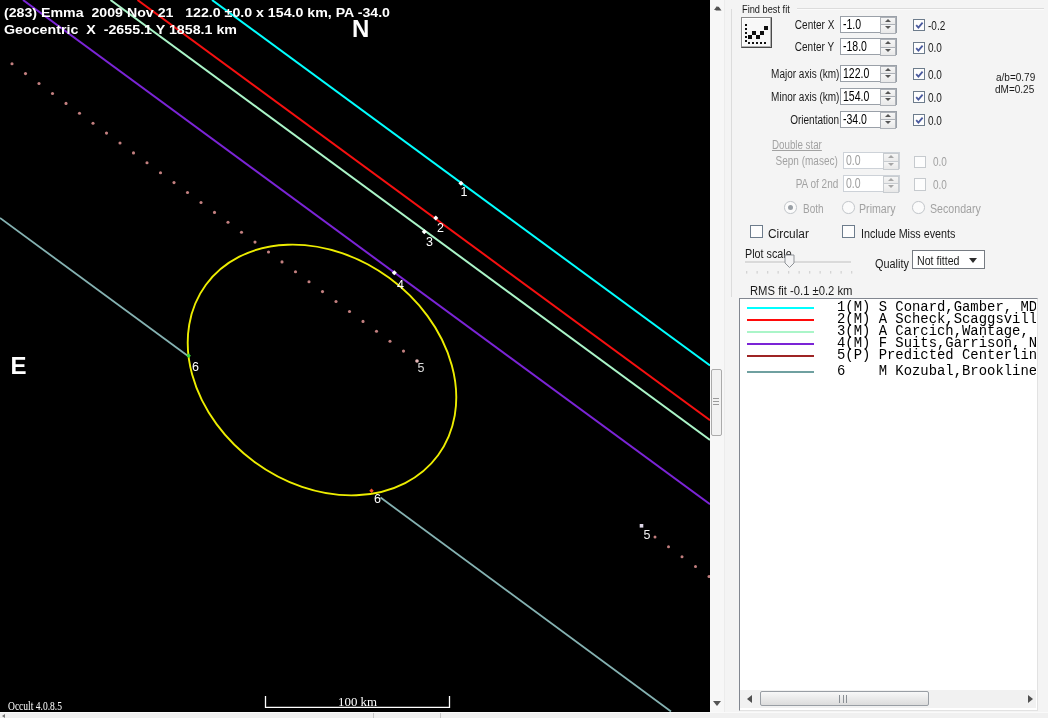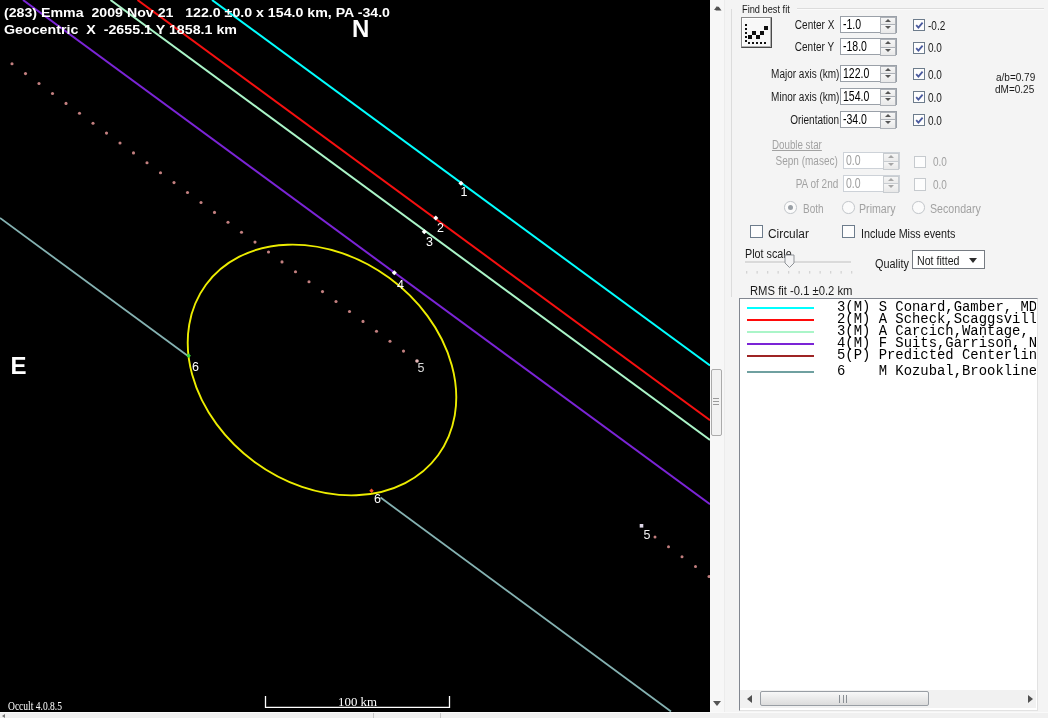--- a/index.html
+++ b/index.html
@@ -267,21 +267,21 @@
 <div style="position:absolute;left:995px;top:82.5px;font-size:11.5px;color:#1a1a1a;white-space:nowrap;transform:scaleX(0.87);transform-origin:0 50%;">dM=0.25</div>
 
 <div style="position:absolute;left:739px;top:298px;width:299px;height:413px;background:#ffffff;border:1px solid #828790;border-right-color:#e2e2e2;border-bottom-color:#e2e2e2;box-sizing:border-box;overflow:hidden;"></div>
 <div style="position:absolute;left:740px;top:299px;width:296px;height:409px;overflow:hidden;">
 <div style="position:absolute;left:6.5px;top:8.0px;width:67px;height:2.2px;background:#00ffff;"></div>
 <div style="position:absolute;left:6.5px;top:20.0px;width:67px;height:2.2px;background:#ff0a0a;"></div>
 <div style="position:absolute;left:6.5px;top:32.0px;width:67px;height:2.2px;background:#aaf5c8;"></div>
 <div style="position:absolute;left:6.5px;top:44.0px;width:67px;height:2.2px;background:#7b24d6;"></div>
 <div style="position:absolute;left:6.5px;top:56.0px;width:67px;height:2.2px;background:#9e2424;"></div>
 <div style="position:absolute;left:6.5px;top:71.5px;width:67px;height:2.2px;background:#6fa0a0;"></div>
-<div style="position:absolute;left:97px;top:3.2px;font-family:'Liberation Mono',monospace;font-size:13.9px;line-height:11.9px;color:#000;white-space:pre;">3(M) S Conard,Gamber, MD</div>
+<div style="position:absolute;left:97px;top:3.2px;font-family:'Liberation Mono',monospace;font-size:13.9px;line-height:11.9px;color:#000;white-space:pre;">1(M) S Conard,Gamber, MD</div>
 <div style="position:absolute;left:97px;top:15.2px;font-family:'Liberation Mono',monospace;font-size:13.9px;line-height:11.9px;color:#000;white-space:pre;">2(M) A Scheck,Scaggsville</div>
 <div style="position:absolute;left:97px;top:27.2px;font-family:'Liberation Mono',monospace;font-size:13.9px;line-height:11.9px;color:#000;white-space:pre;">3(M) A Carcich,Wantage, N</div>
 <div style="position:absolute;left:97px;top:39.2px;font-family:'Liberation Mono',monospace;font-size:13.9px;line-height:11.9px;color:#000;white-space:pre;">4(M) F Suits,Garrison, NY</div>
 <div style="position:absolute;left:97px;top:51.2px;font-family:'Liberation Mono',monospace;font-size:13.9px;line-height:11.9px;color:#000;white-space:pre;">5(P) Predicted Centerline</div>
 <div style="position:absolute;left:97px;top:66.6px;font-family:'Liberation Mono',monospace;font-size:13.9px;line-height:11.9px;color:#000;white-space:pre;">6&nbsp;&nbsp;&nbsp;&nbsp;M Kozubal,Brookline,</div>
 </div>
 <div style="position:absolute;left:740px;top:690px;width:296px;height:17.5px;background:#f1f1f1;"></div>
 <div style="position:absolute;left:747px;top:694.5px;width:0;height:0;border-top:4px solid transparent;border-bottom:4px solid transparent;border-right:5px solid #505050;"></div>
 <div style="position:absolute;left:1027.5px;top:694.5px;width:0;height:0;border-top:4px solid transparent;border-bottom:4px solid transparent;border-left:5px solid #505050;"></div>
 <div style="position:absolute;left:759.5px;top:691px;width:169px;height:14.5px;border:1px solid #999ea4;border-radius:2px;background:linear-gradient(#f8f8f8,#dcdcdc);box-sizing:border-box;"></div>

